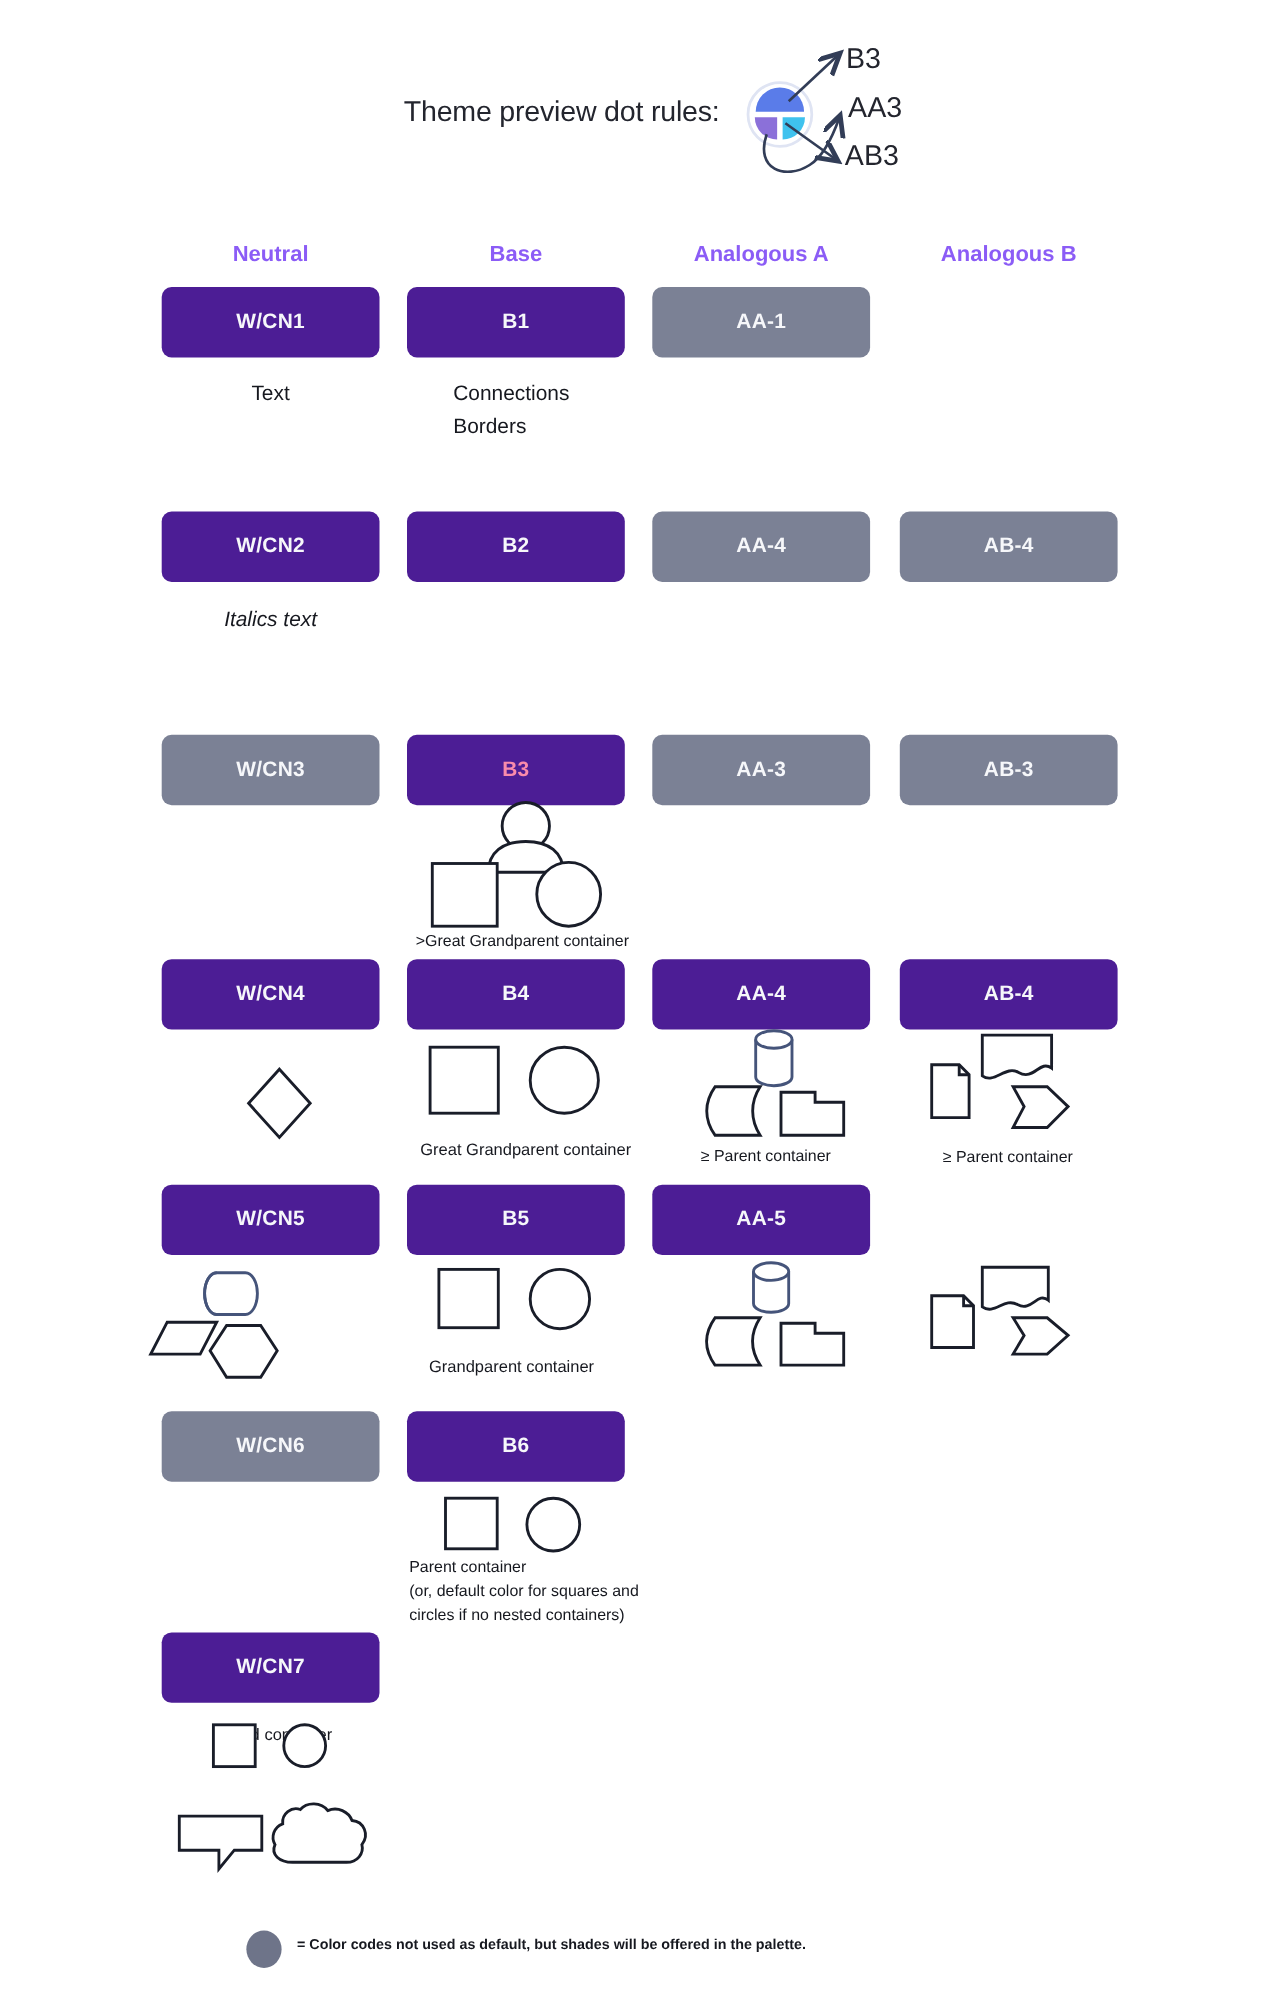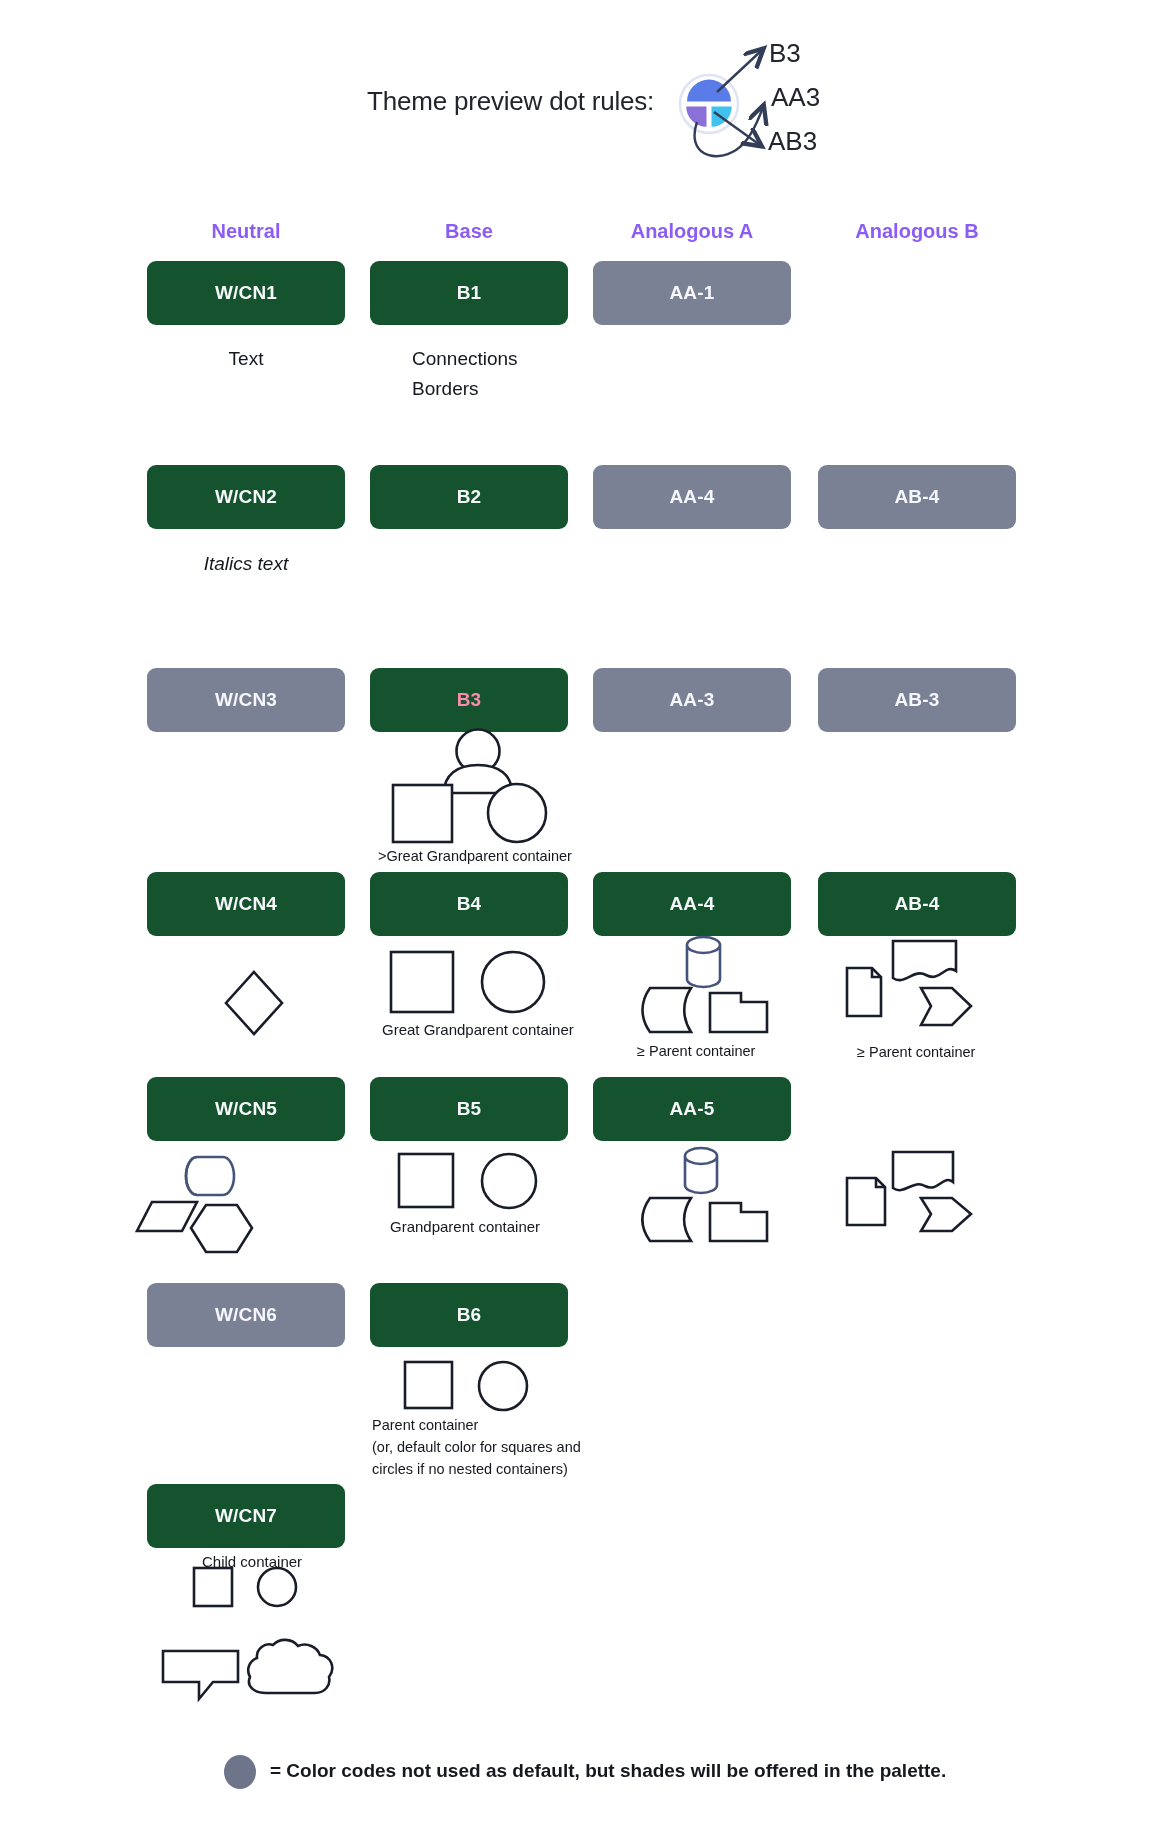--- a/index.html
+++ b/index.html
@@ -9,32 +9,32 @@
   }
   .abs{position:absolute;}
   .title{font-size:26px;color:#23252e;letter-spacing:-0.2px;}
   .callout{font-size:26px;color:#23252e;}
   .col-header{width:198px;text-align:center;font-size:20px;font-weight:bold;color:#8b5cf6;}
   .pill{
     position:absolute;width:198px;height:64px;border-radius:9px;
     display:flex;align-items:center;justify-content:center;
     font-size:19px;font-weight:bold;color:#f6f7fa;letter-spacing:0.2px;
   }
-  .pill.dark{background:#14532d;}
+  .pill.dark{background:#4c1d95;}
   .pill.gray{background:#7b8195;}
   .pill .pink{color:#f98bab;}
   .cap{font-weight:normal;color:#16181f;}
   .cap-lg{font-size:19px;line-height:30px;}
   .cap-sm{font-size:14.5px;line-height:22px;}
-  .cap-md{font-size:15px;line-height:22px;}
+  .cap-md{font-size:15px;line-height:22px;margin-top:16px;}
   .center198{width:198px;text-align:center;}
   .italic{font-style:italic;}
   svg.overlay{position:absolute;left:0;top:0;pointer-events:none;}
   .legend-dot{position:absolute;left:224px;top:1755px;width:32px;height:34px;border-radius:50%;background:#6e7489;}
-  .legend-text{font-size:19px;font-weight:bold;color:#16181f;}
+  .legend-text{font-size:13px;font-weight:bold;color:#16181f;}
 </style>
 </head>
 <body>
 
 <div class="canvas">
 
   <div class="abs title" style="left:367px;top:86px">Theme preview dot rules:</div>
 
   <div class="abs callout" style="left:769px;top:38px">B3</div>
   <div class="abs callout" style="left:771px;top:82px">AA3</div>

